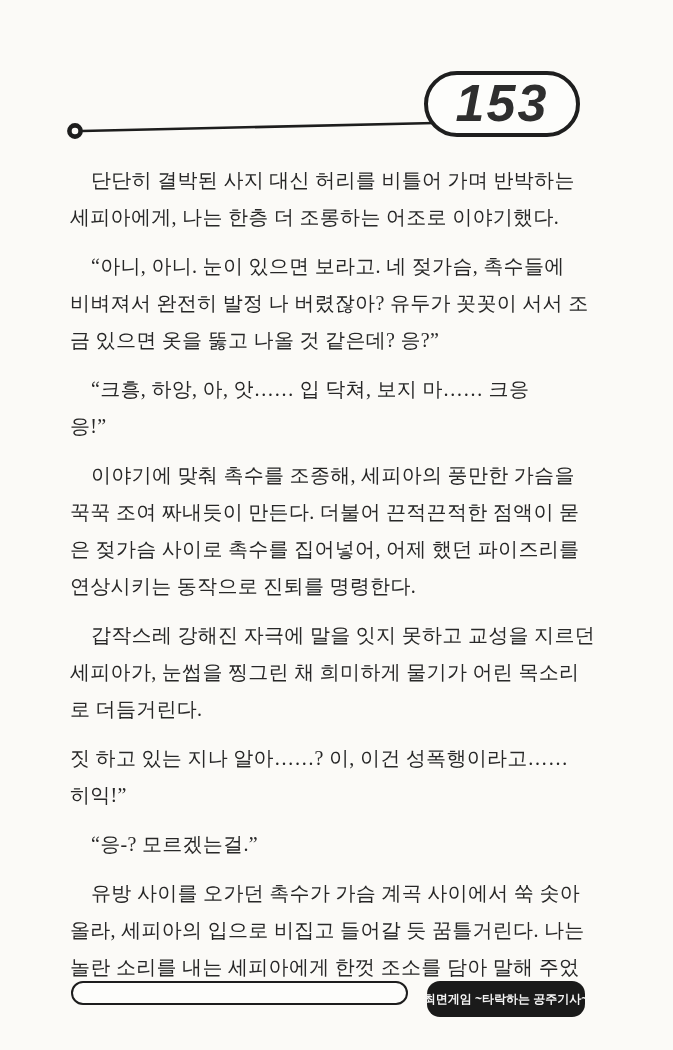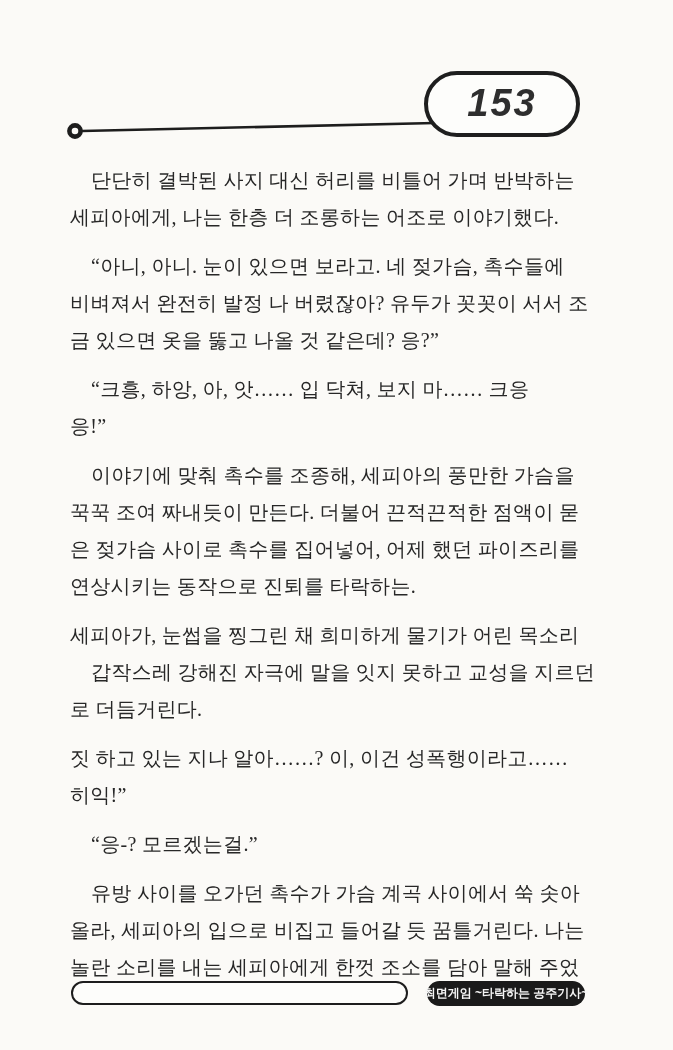--- a/index.html
+++ b/index.html
@@ -35,21 +35,21 @@
     border: 4.5px solid #1e1e1e;
     border-radius: 34px;
     display: flex;
     align-items: center;
     justify-content: center;
   }
   .page-number-pill span {
     font-family: "Liberation Sans", "DejaVu Sans", sans-serif;
     font-style: italic;
     font-weight: 700;
-    font-size: 38px;
+    font-size: 52px;
     letter-spacing: 2px;
     color: #2e2e2e;
     transform: translateY(-1px);
   }
 
   
   .body-text {
     position: absolute;
     left: 58px;
     top: 150px;
@@ -77,21 +77,21 @@
     height: 20px;
     background: #fdfdfb;
     border: 2.5px solid #1d1d1d;
     border-radius: 13px;
   }
   .series-badge {
     position: absolute;
     left: 427px;
     top: 981px;
     width: 158px;
-    height: 25px;
+    height: 36px;
     background: #1a1a1a;
     border-radius: 13px;
     display: flex;
     align-items: center;
     justify-content: center;
     color: #f5f5f5;
     font-family: "Liberation Sans", "DejaVu Sans", sans-serif;
     font-weight: 700;
     font-size: 12px;
     letter-spacing: 0px;
@@ -123,25 +123,25 @@
         <div class="line">금 있으면 옷을 뚫고 나올 것 같은데? 응?”</div>
       </div>
       <div class="paragraph">
         <div class="line first">“크흥, 하앙, 아, 앗…… 입 닥쳐, 보지 마…… 크응</div>
         <div class="line">응!”</div>
       </div>
       <div class="paragraph">
         <div class="line first">이야기에 맞춰 촉수를 조종해, 세피아의 풍만한 가슴을</div>
         <div class="line">꾹꾹 조여 짜내듯이 만든다. 더불어 끈적끈적한 점액이 묻</div>
         <div class="line">은 젖가슴 사이로 촉수를 집어넣어, 어제 했던 파이즈리를</div>
-        <div class="line">연상시키는 동작으로 진퇴를 타락하는.</div>
+        <div class="line">연상시키는 동작으로 진퇴를 명령한다.</div>
       </div>
       <div class="paragraph">
+        <div class="line first">갑작스레 강해진 자극에 말을 잇지 못하고 교성을 지르던</div>
         <div class="line">세피아가, 눈썹을 찡그린 채 희미하게 물기가 어린 목소리</div>
-        <div class="line first">갑작스레 강해진 자극에 말을 잇지 못하고 교성을 지르던</div>
         <div class="line">로 더듬거린다.</div>
       </div>
       <div class="paragraph">
         <div class="line">짓 하고 있는 지나 알아……? 이, 이건 성폭행이라고……</div>
         <div class="line">히익!”</div>
       </div>
       <div class="paragraph">
         <div class="line first">“응-? 모르겠는걸.”</div>
       </div>
       <div class="paragraph">

